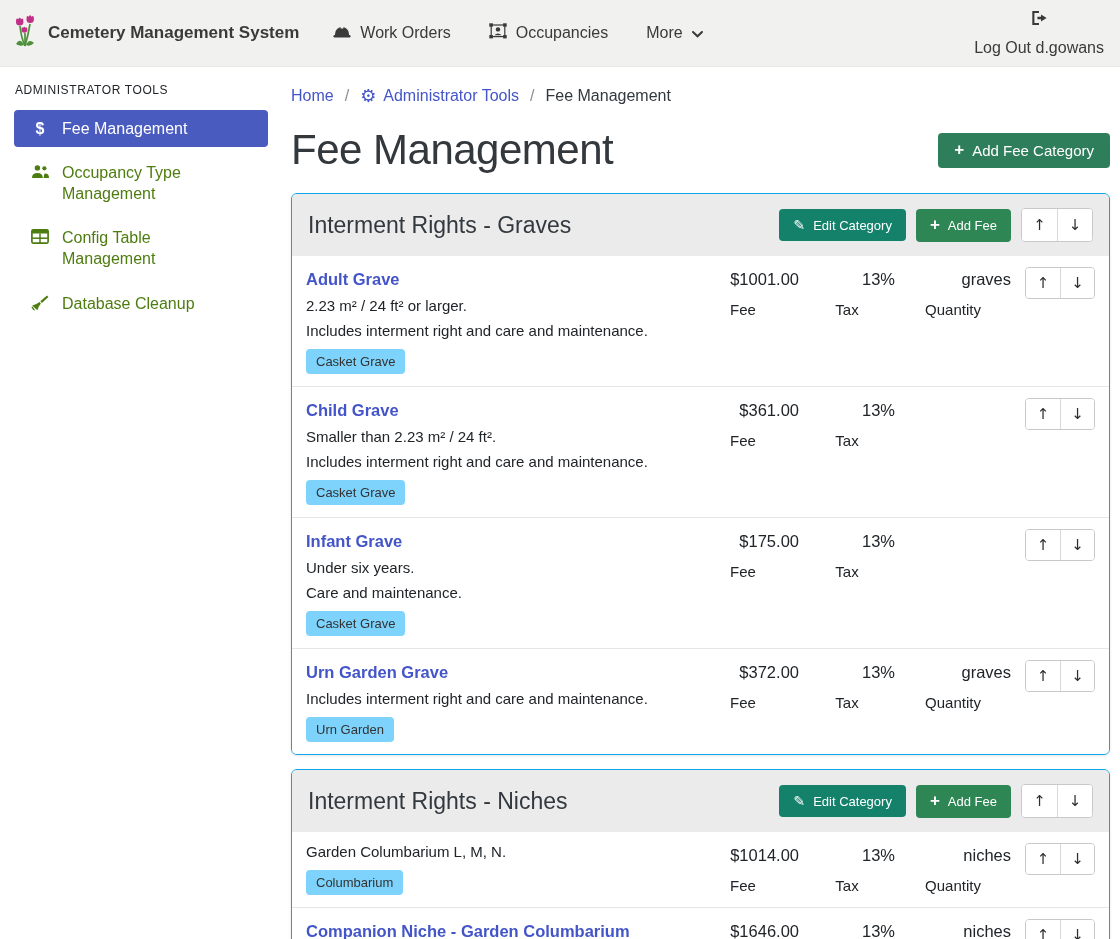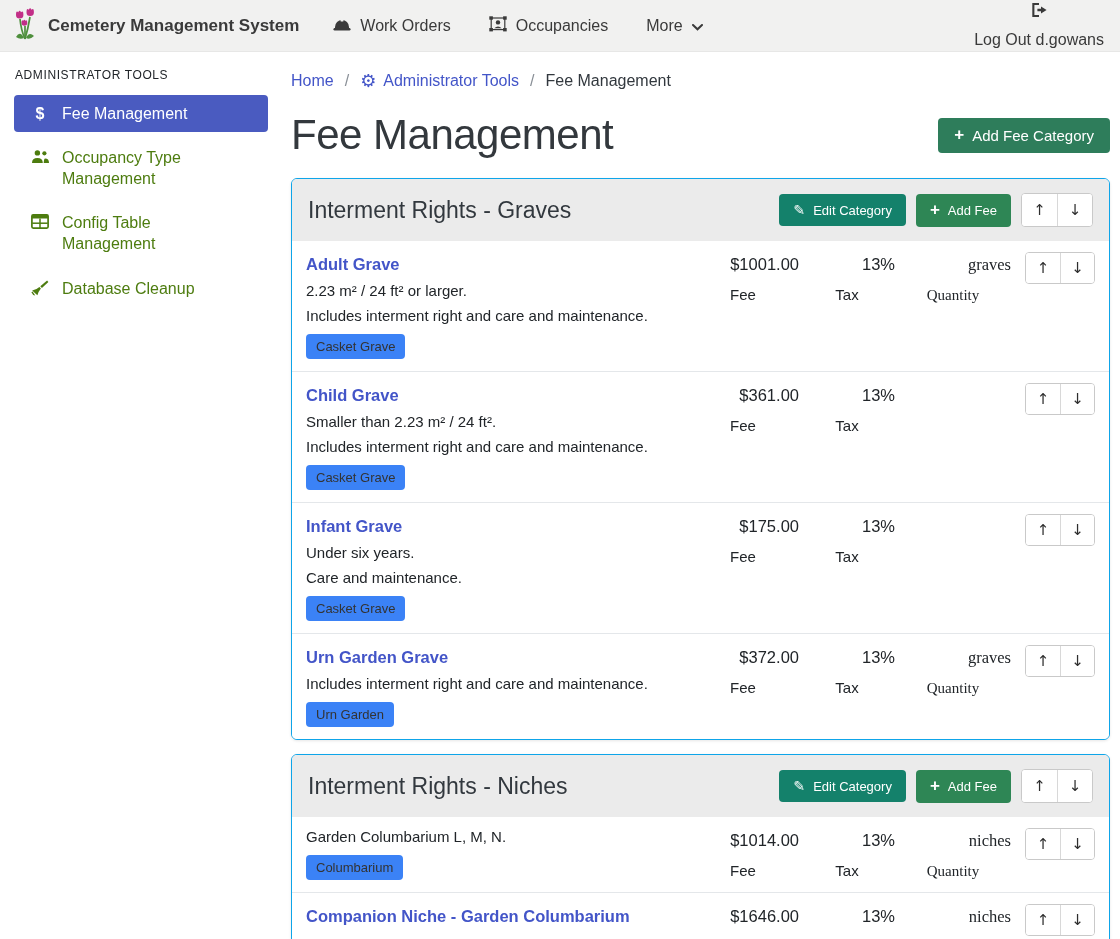--- a/index.html
+++ b/index.html
@@ -6,21 +6,21 @@
   html,body { margin:0; padding:0; }
   body {
     width:1120px; height:939px; overflow:hidden;
     font-family:"Liberation Sans","DejaVu Sans",sans-serif;
     background:#ffffff; color:#212529;
   }
   a { text-decoration:none; cursor:pointer; }
 
   
   .navbar {
-    height:52px; background:#f1f1f0; display:flex; align-items:center;
+    height:67px; background:#f1f1f0; display:flex; align-items:center;
     padding:0 16px 0 12px; gap:34px; border-bottom:1px solid #e7e7e6;
   }
   .brand { display:flex; align-items:center; gap:10px; cursor:pointer; }
   .brand-title { font-weight:bold; font-size:17px; color:#3a3a3a; }
   .nav-links { display:flex; gap:38px; align-items:center; }
   .nav-link { display:flex; align-items:center; gap:9px; font-size:16px; color:#3a3a3a; }
   .nav-link svg { flex:0 0 auto; }
   .logout { margin-left:auto; display:flex; align-items:center; gap:9px; font-size:16px; color:#3a3a3a;flex-direction:column; }
 
   
@@ -80,26 +80,26 @@
   .fee-arrows .arrow-btn { width:34px; height:30px; }
 
   
   .fee-row { display:flex; padding:11px 14px 12px; align-items:flex-start; background:#fff; }
   .fee-row + .fee-row { border-top:1px solid #e4e7ea; }
   .category:last-child .cat-body .fee-row:last-child { border-bottom:1px solid #e4e7ea; }
   .fee-main { flex:1; padding-right:8px; }
   .fee-name { color:#4355c8; font-weight:bold; font-size:16.5px; display:inline-block; margin:3px 0 8px; }
   .fee-desc { font-size:15px; color:#212529; margin:0 0 8px; }
   .badge {
-    display:inline-block; background:#3b82f6; border-radius:4px; padding:5px 10px;
+    display:inline-block; background:#7dd3fc; border-radius:4px; padding:5px 10px;
     font-size:13px; color:#333; margin-top:2px;
   }
   .fee-col { width:112px; text-align:center; flex:0 0 112px; }
   .fee-col.col-tax { width:96px; flex:0 0 96px; }
-  .fee-col.col-qty { width:116px; flex:0 0 116px;font-family:Liberation Serif, serif; }
+  .fee-col.col-qty { width:116px; flex:0 0 116px; }
   .col-val { font-size:16.5px; color:#212529; margin:3px 0 12px;text-align:right; }
   .col-label { font-size:15px; color:#212529; }
   .fee-arrows { margin-left:14px; }
 </style>
 </head>
 <body>
 
 <nav class="navbar">
   <div class="brand">
     <span>

